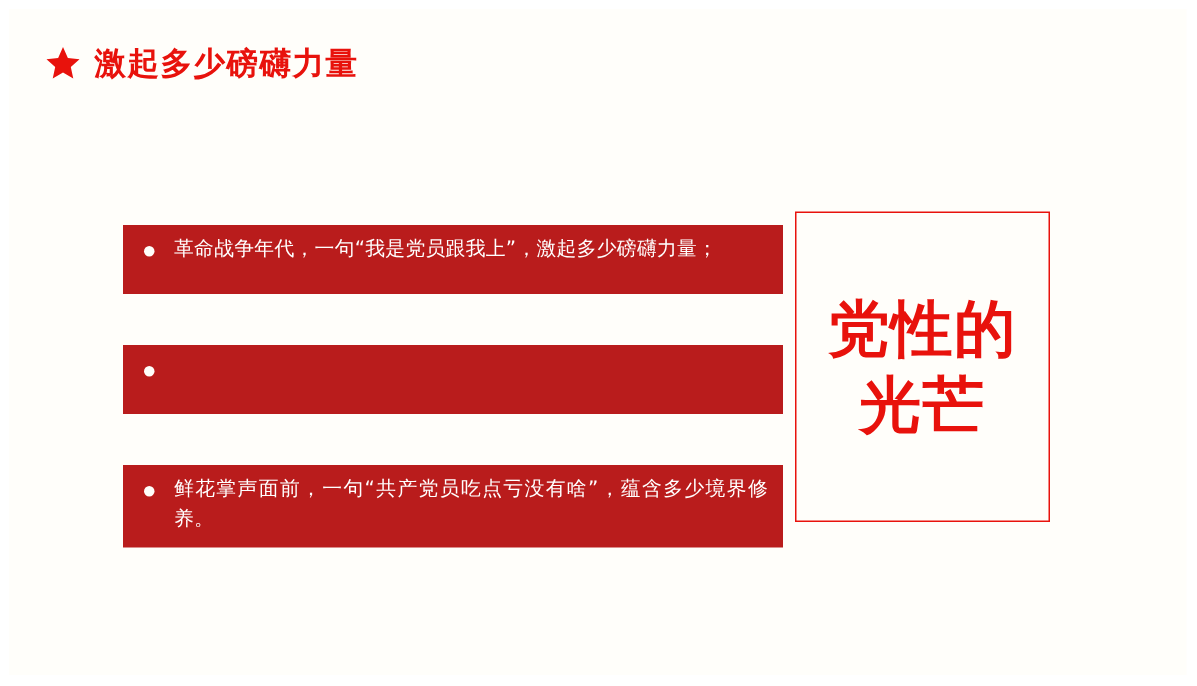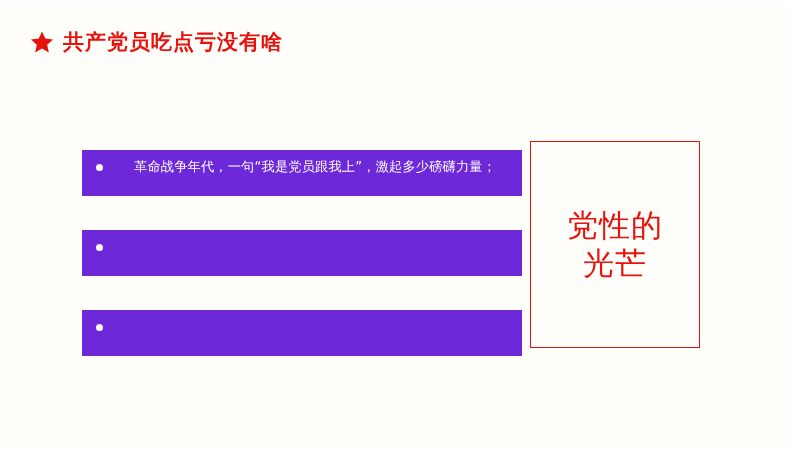--- a/index.html
+++ b/index.html
@@ -61,23 +61,23 @@
     position: absolute;
     left: 76px;
     top: 144px;
     width: 440px;
   }
   .bar {
     position: relative;
     box-sizing: border-box;
     width: 440px;
     min-height: 46px;
-    background: #6d28d9;
+    background: #b91c1c;
     margin-bottom: 34px;
-    padding: 7px 10px 7px 52px;
+    padding: 7px 10px 7px 34px;
     display: block;
   }
   .bar:last-child {
     margin-bottom: 0;
   }
   .bar-dot {
     position: absolute;
     left: 14px;
     top: 14px;
     width: 7px;
@@ -104,54 +104,55 @@
     height: 207px;
     box-sizing: border-box;
     border: 1.4px solid #E8120C;
     background: #FFFEFA;
     display: flex;
     align-items: center;
     justify-content: center;
   }
   .panel-text {
     color: #E8120C;
-    font-size: 31px;
-    font-weight: 400;
+    font-size: 41px;
+    font-weight: 700;
     line-height: 1.22;
     text-align: center;
     letter-spacing: 1px;
     white-space: pre-line;
   }
 </style>
 </head>
 <body>
 
 <div class="slide-frame">
   <div class="slide">
 
     <div class="title-row">
       <svg class="star-icon" viewBox="0 0 24 24" aria-hidden="true">
         <polygon points="12,1.4 15.25,8.6 23,9.45 17.2,14.7 18.85,22.4 12,18.4 5.15,22.4 6.8,14.7 1,9.45 8.75,8.6" fill="#E8120C"></polygon>
       </svg>
-      <div class="title-text">共产党员吃点亏没有啥</div>
+      <div class="title-text">激起多少磅礴力量</div>
     </div>
 
     <div class="bars">
 
       <div class="bar">
         <span class="bar-dot"></span>
         <span class="bar-text">革命战争年代，一句“我是党员跟我上”，激起多少磅礴力量；</span>
       </div>
 
       <div class="bar">
         <span class="bar-dot"></span>
       </div>
 
       <div class="bar">
         <span class="bar-dot"></span>
+        <span class="bar-text">鲜花掌声面前，一句“共产党员吃点亏没有啥”，蕴含多少境界修养。</span>
       </div>
 
     </div>
 
     <div class="panel">
       <div class="panel-text">党性的
 光芒</div>
     </div>
 
   </div>

